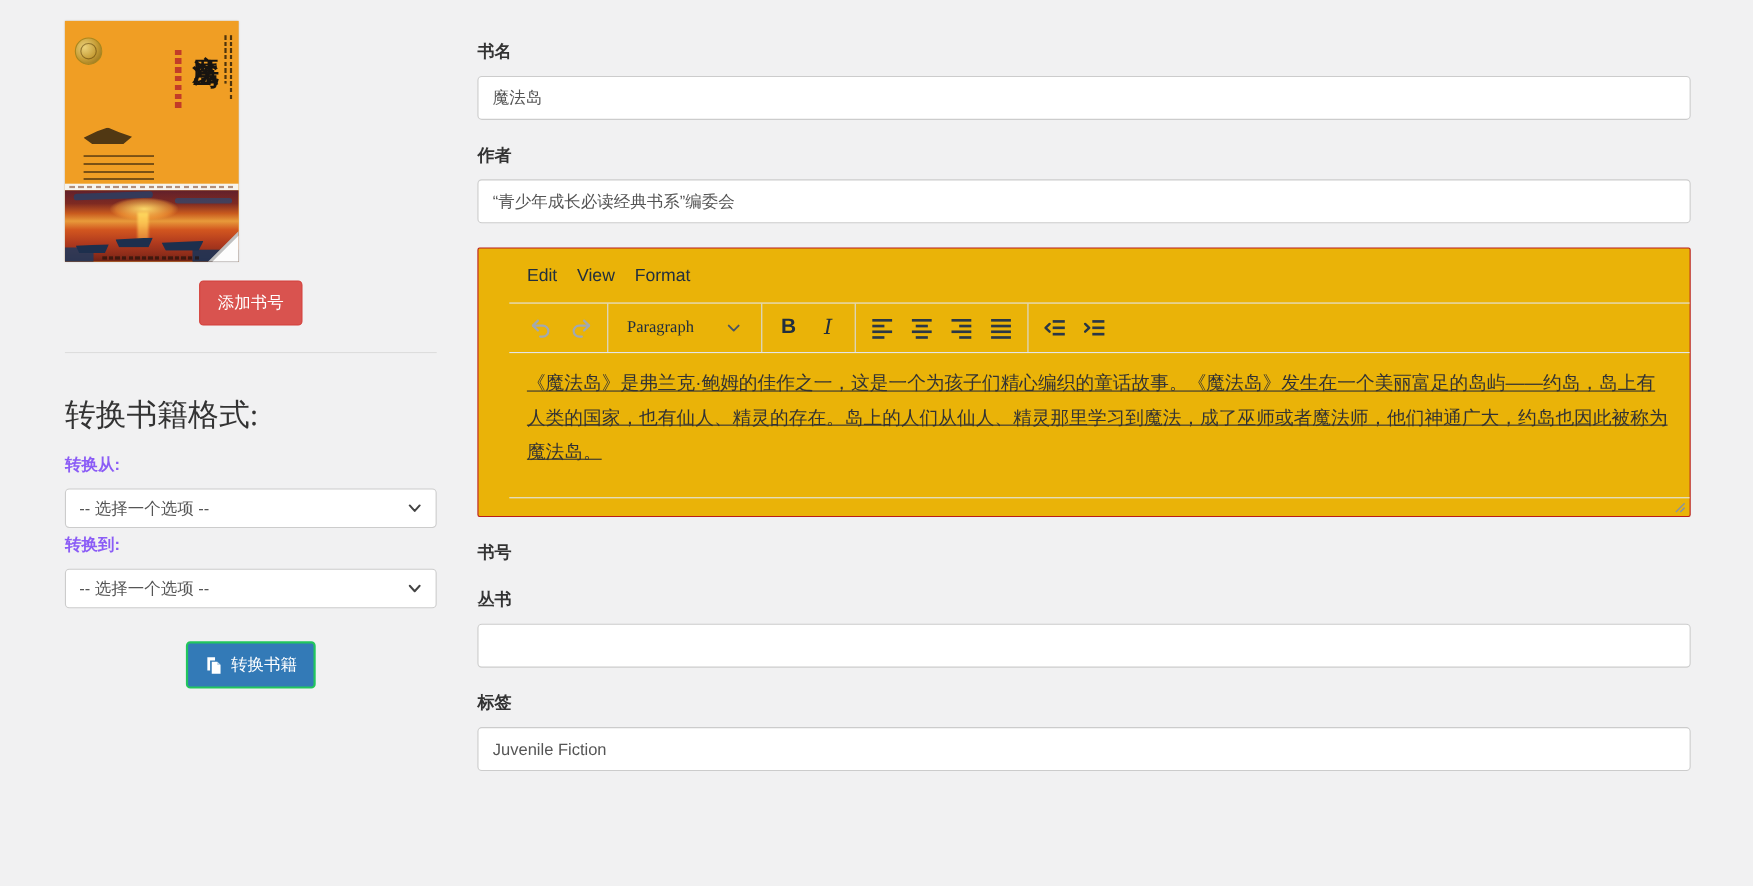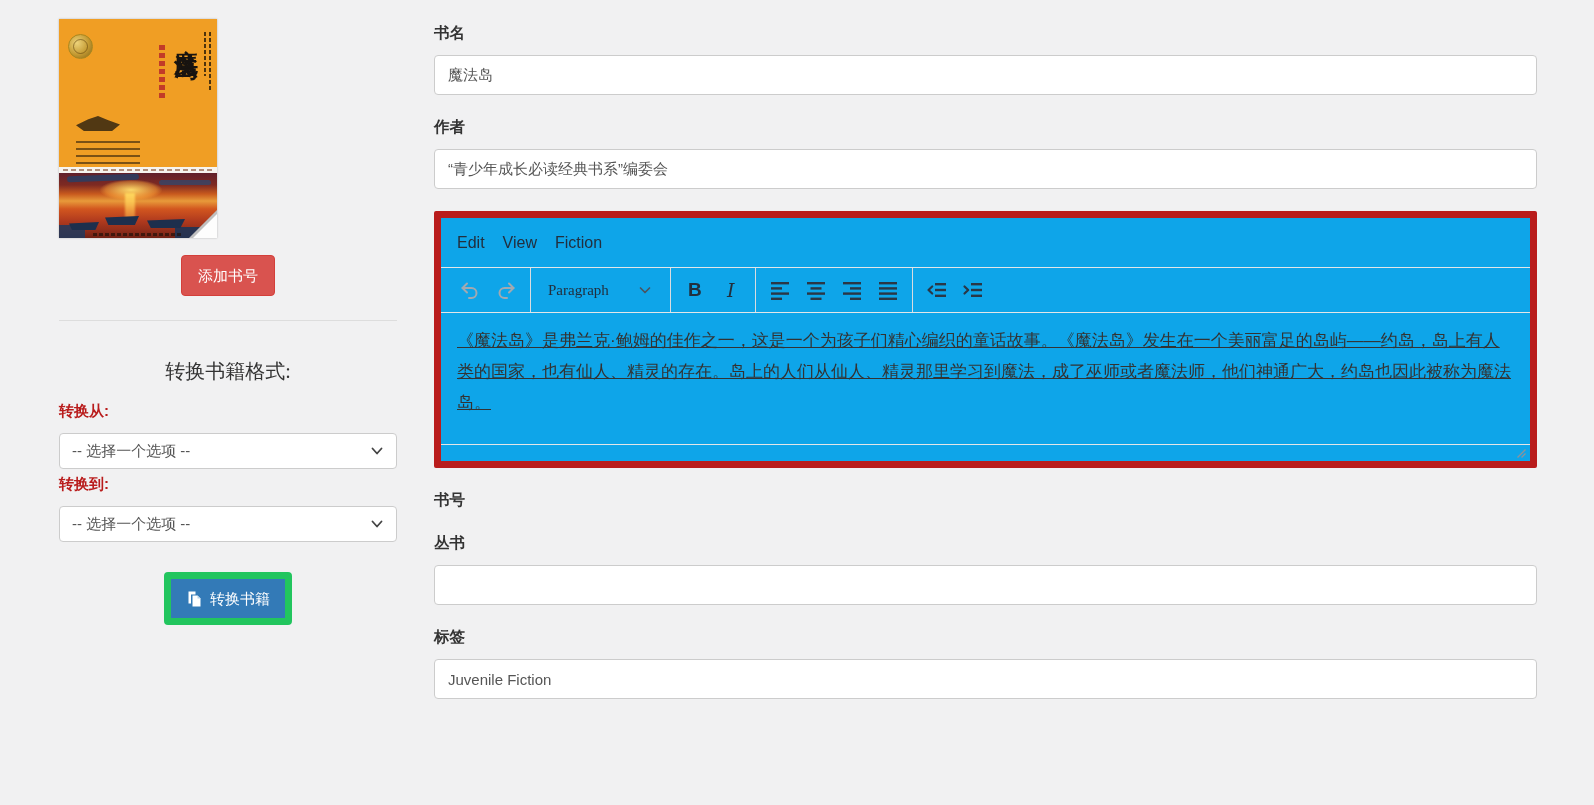--- a/index.html
+++ b/index.html
@@ -55,42 +55,42 @@
   .patch.p2 { right:0; bottom:0; width:42px; height:11px; background:#1d3456; opacity:.9; }
   .pub-line { position:absolute; bottom:2px; left:34px; width:88px; height:3px;
     background:repeating-linear-gradient(90deg, rgba(30,15,8,.65) 0 4px, transparent 4px 6px); }
   .curl-shadow { position:absolute; right:0; bottom:0; width:0; height:0;
     border-left:28px solid transparent; border-bottom:28px solid #bfbfbf; }
   .curl { position:absolute; right:0; bottom:0; width:0; height:0;
     border-left:24px solid transparent; border-bottom:24px solid #fdfdfd; }
 
   .btn { border-radius:4px; font-size:15px; cursor:pointer; font-family:inherit; line-height:1.4; }
   .btn-danger  { background:#d9534f; border:1px solid #d43f3a; color:#fff; padding:9px 16px; }
-  .btn-primary { background:#337ab7; border:7px solid #22c55e; color:#fff; padding:9px 15px;
+  .btn-primary { background:#337ab7; border:2px solid #22c55e; color:#fff; padding:9px 15px;
                  display:inline-flex; align-items:center; gap:8px; }
   .btn-default { background:#fff; border:1px solid #ccc; color:#333; padding:9px 11px; }
 
   .delete-row { text-align:center; margin-top:17px; }
   .sidebar hr { border:none; border-top:1px solid #ddd; margin:24px 0 0; }
-  .convert-heading { font-size:20px; color:#333; text-align:center; margin:37px 0 17px;font-family:Liberation Serif, serif; }
-  .side-label { display:block; font-weight:700; font-size:15px; color:#b91c1c; margin-bottom:12px; }
+  .convert-heading { font-size:28px; color:#333; margin:37px 0 17px;font-family:Liberation Serif, serif; }
+  .side-label { display:block; font-weight:700; font-size:15px; color:#8b5cf6; margin-bottom:12px; }
   .select { height:36px; background:#fff; border:1px solid #ccc; border-radius:4px;
     display:flex; align-items:center; justify-content:space-between; padding:0 12px;
     color:#555; font-size:15px; margin-bottom:6px; cursor:pointer; }
   .convert-row { text-align:center; margin-top:30px; }
 
   
   .main { flex:1; min-width:0; padding-top:23px; }
-  .form-group { margin-bottom:22px; }
+  .form-group { margin-bottom:22px;margin-top:14px; }
   .form-group > label { display:block; font-weight:700; font-size:15.5px; color:#333; margin-bottom:11px; }
   .form-control { display:block; width:100%; height:40px; background:#fff; border:1px solid #ccc;
     border-radius:4px; padding:0 13px; font-size:15px; color:#555; font-family:inherit; }
 
   
-  .editor { background:#0ea5e9; border:7px solid #b91c1c; border-radius:2px; }
+  .editor { background:#eab308; border:1px solid #b91c1c; border-radius:2px;padding-left:28px; }
   .mce-menubar { height:50px; display:flex; align-items:center; padding:0 7px;
     border-bottom:1px solid #e3e6e8; }
   .menu-item { padding:6px 9px; font-size:16px; color:#222f3e; border-radius:3px; cursor:pointer; }
   .mce-toolbar { height:45px; display:flex; align-items:stretch; padding:0 5px;
     border-bottom:1px solid #e3e6e8; }
   .tb-group { display:flex; align-items:center; gap:2px; padding:0 7px; }
   .tb-sep { width:1px; background:#d9dce0; }
   .tb-btn { width:34px; height:34px; display:flex; align-items:center; justify-content:center;
     background:none; border:none; border-radius:3px; cursor:pointer; padding:0; }
   .para-select { display:flex; align-items:center; height:34px; padding:0 10px; gap:28px;
@@ -186,21 +186,21 @@
       <input class="form-control" type="text" value="“青少年成长必读经典书系”编委会" style="">
     </div>
 
     <div class="form-group">
 
       <div class="editor">
 
         <div class="mce-menubar">
           <span class="menu-item">Edit</span>
           <span class="menu-item">View</span>
-          <span class="menu-item">Fiction</span>
+          <span class="menu-item">Format</span>
         </div>
 
         <div class="mce-toolbar">
           <div class="tb-group">
             <button class="tb-btn">
               <svg width="24" height="24" viewBox="0 0 24 24">
                 <g fill="none" stroke="#a2a9b1" stroke-width="2" stroke-linecap="round" stroke-linejoin="round">
                   <path d="M9 5.5 L4.5 10 L9 14.5"></path>
                   <path d="M4.5 10 H13.5 a5 5 0 0 1 0 10 H11"></path>
                 </g>

